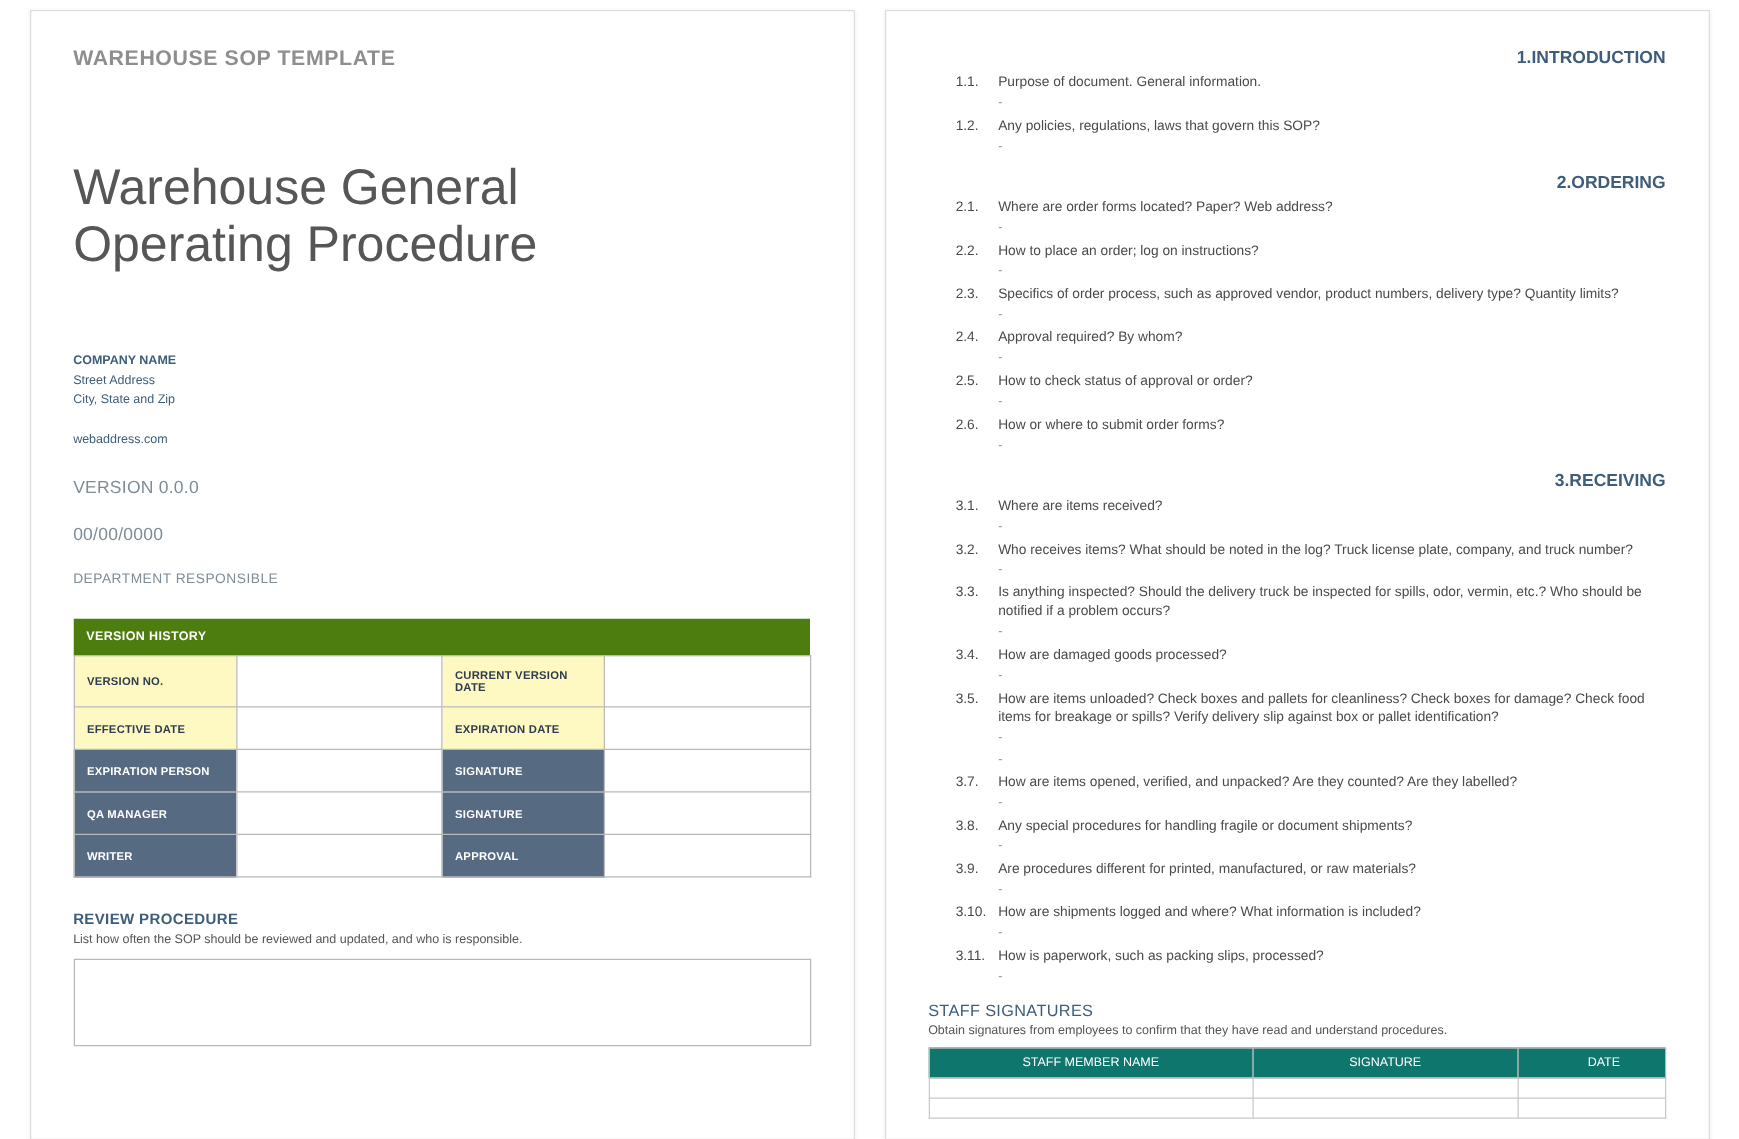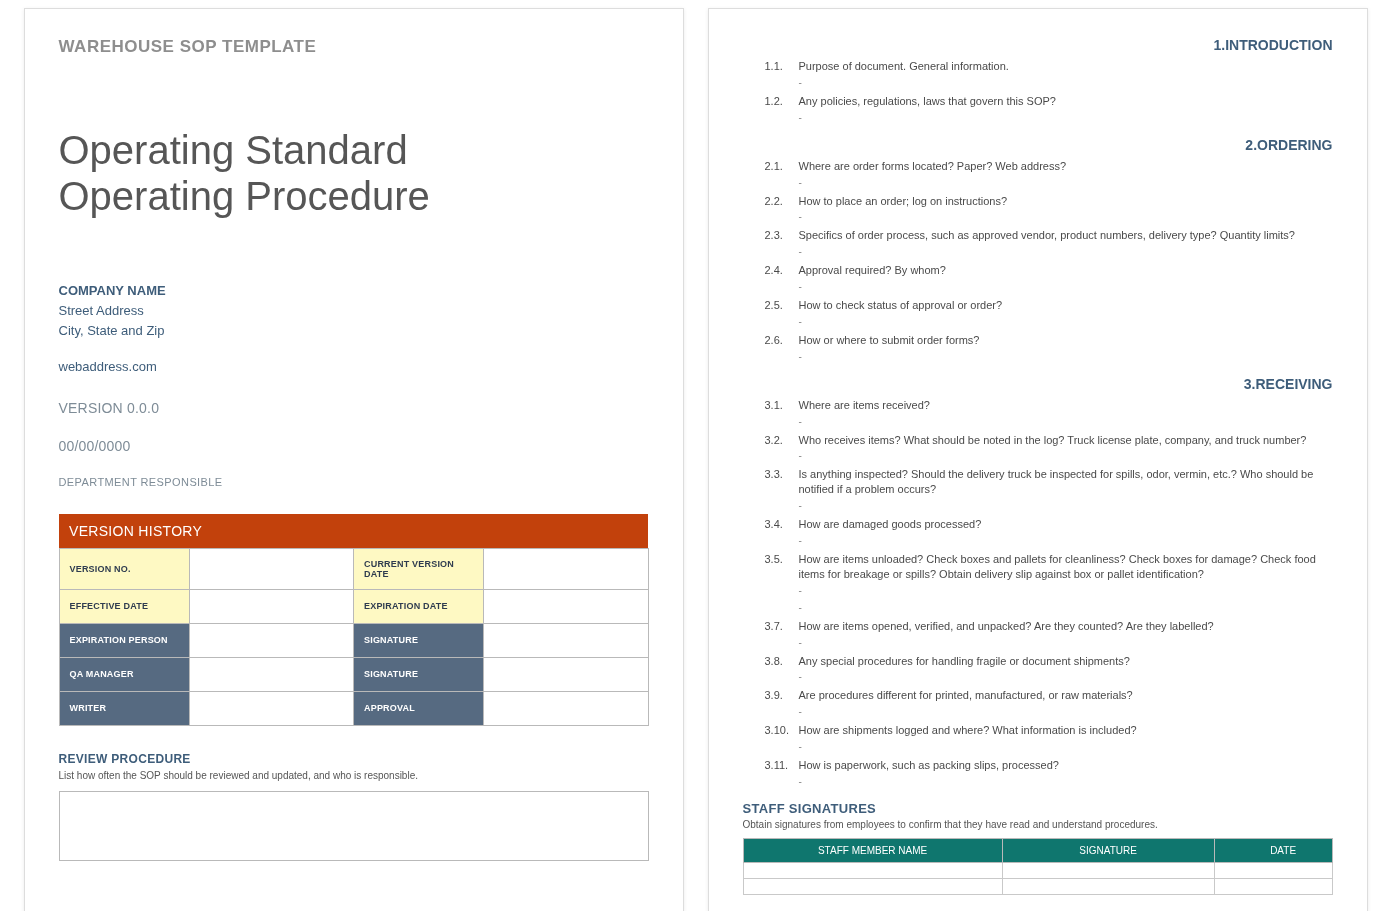--- a/index.html
+++ b/index.html
@@ -29,37 +29,37 @@
     color: #8e8e8e;
     margin-bottom: 70px;
   }
   .main-title {
     font-size: 40px;
     line-height: 1.15;
     color: #565656;
     font-weight: 400;
     margin-bottom: 62px;
   }
-  .company-block { margin-bottom: 22px; font-size: 13px; line-height: 1.55; color:#3e5d7a; }
+  .company-block { margin-bottom: 22px; font-size: 10px; line-height: 1.55; color:#3e5d7a; }
   .company-name { font-weight: 700; }
   .meta-line { font-size: 14px; color:#7e8c97; margin-bottom: 22px; letter-spacing:0.2px;}
   .dept-line { font-size: 11px; color:#7e8c97; margin-bottom: 26px; letter-spacing:0.4px;}
   table.version {
     width: 100%;
     border-collapse: collapse;
     font-size: 10px;
     margin-bottom: 26px;
   }
   table.version th.full {
-    background:#c2410c;
+    background:#4d7c0f;
     color:#fff;
     text-align:left;
     padding:9px 10px;
-    font-weight:400;
-    font-size:14px;
+    font-weight:700;
+    font-size:10px;
     letter-spacing:0.3px;
   }
   table.version td {
     border:1px solid #b9b9b9;
     padding:10px 10px;
     vertical-align: middle;
     height:34px;
   }
   .lbl-light { background:#fef9c3; color:#2f3c4f; font-weight:700; font-size:9px; letter-spacing:0.2px; width:130px;}
   .lbl-dark  { background:#566a81; color:#fff; font-weight:700; font-size:9px; letter-spacing:0.2px; width:130px;}
@@ -96,21 +96,21 @@
     font-size:11px;
     color:#4a4a4a;
     margin: 0 0 3px 22px;
     line-height:1.35;
   }
   .toc-item .inum { width:34px; flex-shrink:0; }
   .toc-item .itext { flex:1; }
   .toc-dash { margin:0 0 6px 56px; font-size:10px; color:#888; }
   .staff-label {
     font-size:13px;
-    font-weight:700;
+    font-weight:400;
     color:#3e5d7a;
     margin:12px 0 3px 0;
     letter-spacing:0.3px;
   }
   .staff-desc { font-size:10px; color:#555; margin-bottom:8px;}
   table.staff {
     width:100%;
     border-collapse:collapse;
     font-size:10px;
   }
@@ -131,21 +131,21 @@
   table.staff th.col-sig{ width:36%;}
   table.staff th.col-date{ width:20%;padding-left:28px;}
 </style>
 </head>
 <body>
 
 <div class="page">
   <div class="header-label">WAREHOUSE SOP TEMPLATE</div>
 
   <h1 class="main-title">
-    <span>Operating Standard</span><br>
+    <span>Warehouse General</span><br>
     <span>Operating Procedure</span>
   </h1>
 
   <div class="company-block">
     <div class="company-name">COMPANY NAME</div>
     <div>Street Address</div>
     <div>City, State and Zip</div>
     <div style="height:16px"></div>
     <div>webaddress.com</div>
   </div>
@@ -264,21 +264,21 @@
           <span class="itext">Is anything inspected? Should the delivery truck be inspected for spills, odor, vermin, etc.? Who should be notified if a problem occurs?</span>
         </div>
         <div class="toc-dash">-</div>
         <div class="toc-item">
           <span class="inum">3.4.</span>
           <span class="itext">How are damaged goods processed?</span>
         </div>
         <div class="toc-dash">-</div>
         <div class="toc-item">
           <span class="inum">3.5.</span>
-          <span class="itext">How are items unloaded? Check boxes and pallets for cleanliness? Check boxes for damage? Check food items for breakage or spills? Obtain delivery slip against box or pallet identification?</span>
+          <span class="itext">How are items unloaded? Check boxes and pallets for cleanliness? Check boxes for damage? Check food items for breakage or spills? Verify delivery slip against box or pallet identification?</span>
         </div>
         <div class="toc-dash">-</div>
         <div class="toc-dash">-</div>
         <div class="toc-item">
           <span class="inum">3.7.</span>
           <span class="itext">How are items opened, verified, and unpacked? Are they counted? Are they labelled?</span>
         </div>
         <div class="toc-dash">-</div>
         <div class="toc-item">
           <span class="inum">3.8.</span>

